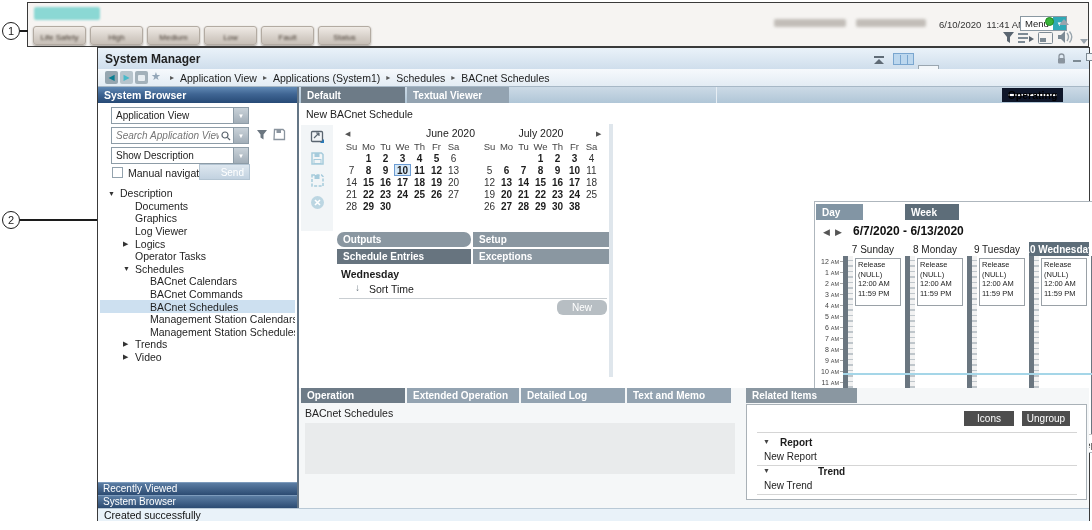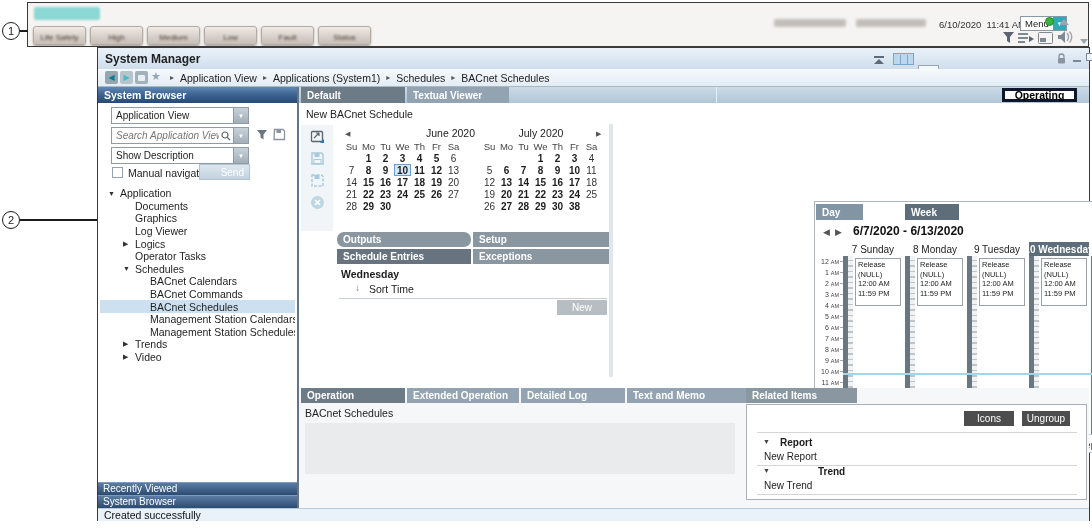--- a/index.html
+++ b/index.html
@@ -64,21 +64,21 @@
 
   
   #main-tabbar{left:201px;top:39px;width:790px;height:16px;background:linear-gradient(#ccdae6,#b0c6d7);}
   .tab{height:100%;color:#fff;font-size:10px;font-weight:bold;display:flex;align-items:center;padding-left:6px;white-space:nowrap;}
   .tab.unsel{background:#93a3b1;}
   .tab.sel{background:#6d7b87;}
   .tab.b-unsel{background:#8a97a1;}
   .tab.b-sel{background:#67747f;}
   .tab.c-unsel{background:#8295a4;}
   .tab.c-sel{background:#5d6d79;margin-left:40px;}
-  #operating-btn{left:904px;top:40px;width:75px;height:14px;background:#fdfdfd;border:3px solid #0f172a;
+  #operating-btn{left:904px;top:40px;width:61px;height:14px;background:#fdfdfd;border:6px solid #0f172a;
     font-size:10.5px;font-weight:bold;color:#000;display:flex;align-items:center;justify-content:center;}
   #newrow{left:201px;top:55px;width:790px;height:21px;background:#fff;}
   #object-name{left:7px;top:5px;font-size:10.5px;color:#222;}
   #main-body{left:201px;top:76px;width:790px;height:253px;background:#fff;}
   #icon-strip{left:2px;top:1px;width:32px;height:106px;background:#f2f5f7;display:flex;flex-direction:column;align-items:center;gap:7px;padding-top:4px;}
   #vdivider{left:310px;top:0px;width:4px;height:253px;background:#dfe6ec;}
 
   
   .cal-grid{display:grid;grid-template-columns:repeat(7,17px);}
   .cal-cell{height:12px;font-size:10px;color:#333;display:flex;align-items:center;justify-content:center;}
@@ -287,21 +287,21 @@
 
     <div class="abs cb" style="left:14px;top:119px;"></div>
     <div class="abs" style="left:30px;top:119px;font-size:10.5px;color:#222;">Manual navigation</div>
     <div class="abs" id="send-btn">
         <span>Send</span>
       </div>
 
     <div class="abs" id="tree">
         <div class="trow" style="padding-left: 8px;">
           <span class="tarrow">▼</span>
-          <span>Application</span>
+          <span>Description</span>
         </div>
         <div class="trow" style="padding-left: 23px;">
           <span class="tarrow"></span>
           <span>Documents</span>
         </div>
         <div class="trow" style="padding-left: 23px;">
           <span class="tarrow"></span>
           <span>Graphics</span>
         </div>
         <div class="trow" style="padding-left: 23px;">
@@ -515,21 +515,21 @@
             <span>Schedule Entries</span>
           </div>
           <div class="tab b-unsel" style="width: 136px;">
             <span>Exceptions</span>
           </div>
         </div>
       <div class="abs" style="left:42px;top:144px;font-size:10.5px;font-weight:bold;color:#1c1c1c;">Wednesday</div>
       <span class="abs" style="left:56px;top:158px;font-size:10px;color:#6f7b84;font-weight:bold;">↓</span>
       <div class="abs" style="left:70px;top:159px;font-size:10.5px;color:#222;">Sort Time</div>
       <div class="abs" style="left:40px;top:174px;width:268px;height:1px;background:#c9ced2;"></div>
-      <div class="abs" style="left:258px;top:176px;width:50px;height:15px;background:#b7bec3;color:#fff;font-size:10px;display:flex;align-items:center;justify-content:center;border-radius:1px;">
+      <div class="abs" style="left:258px;top:176px;width:50px;height:15px;background:#b7bec3;color:#fff;font-size:10px;display:flex;align-items:center;justify-content:center;border-radius:6px;">
           <span>New</span>
         </div>
 
       <div class="abs" id="vdivider"></div>
 
       <div id="week-panel">
         <div id="week-tabs" style="position:absolute;left:1px;top:2px;display:flex;gap:2px;height:16px;">
             <div class="tab c-unsel" style="width: 47px;">
               <span>Day</span>
             </div>
@@ -648,21 +648,21 @@
     <div class="abs" id="op-tabs" style="left:203px;top:340px;display:flex;gap:2px;height:15px;">
         <div class="tab sel" style="width: 104px;">
           <span>Operation</span>
         </div>
         <div class="tab unsel" style="width: 112px;">
           <span>Extended Operation</span>
         </div>
         <div class="tab unsel" style="width: 104px;">
           <span>Detailed Log</span>
         </div>
-        <div class="tab unsel" style="width: 124px;">
+        <div class="tab unsel" style="width: 104px;">
           <span>Text and Memo</span>
         </div>
       </div>
     <div class="abs" id="op-text">BACnet Schedules</div>
     <div class="abs" id="op-box"></div>
 
     <div class="abs tab b-unsel" style="left:648px;top:340px;width:111px;height:15px;position:absolute;">
         <span>Related Items</span>
       </div>
     <div class="abs" id="related-box">

